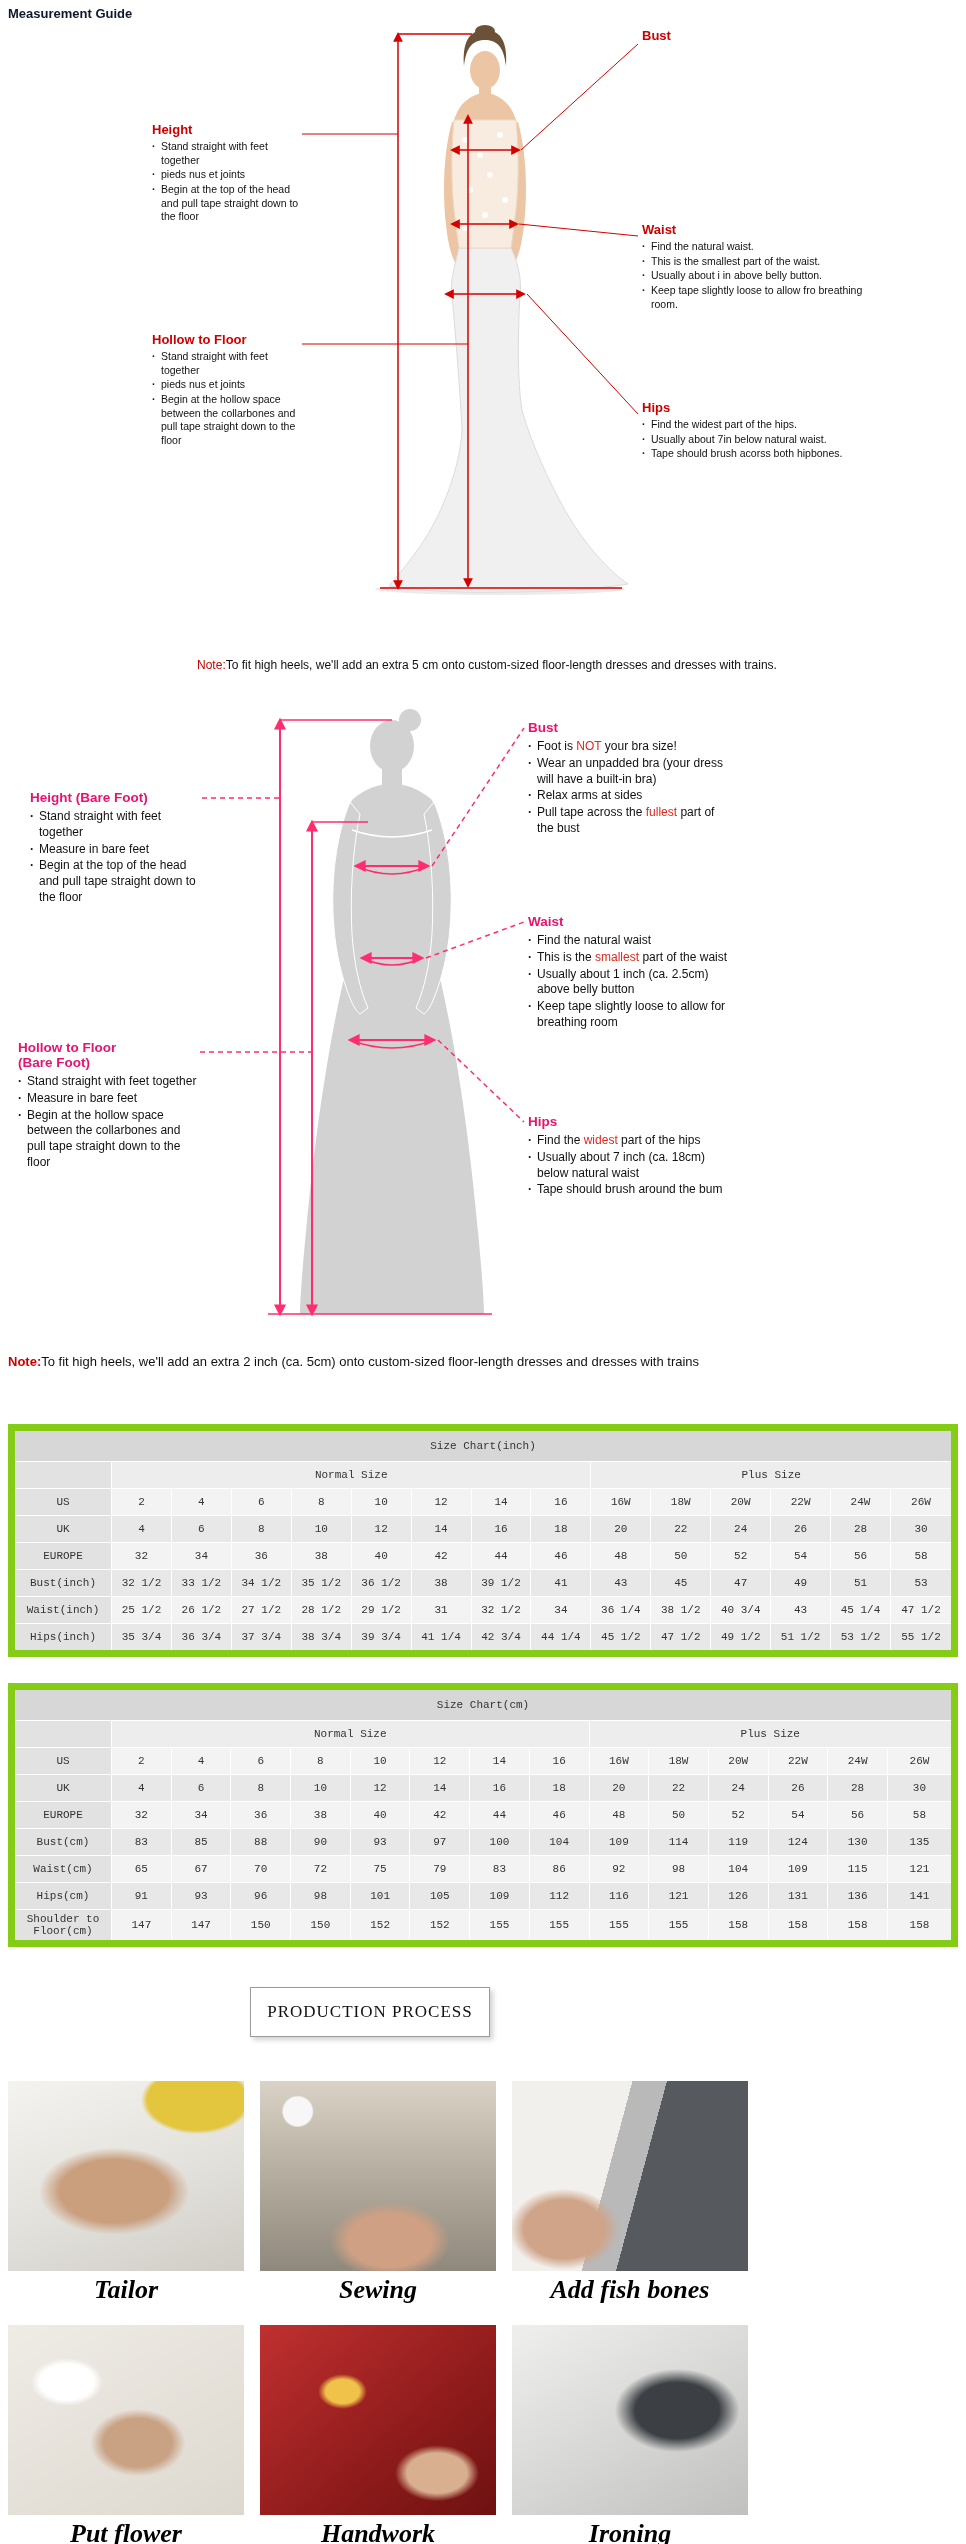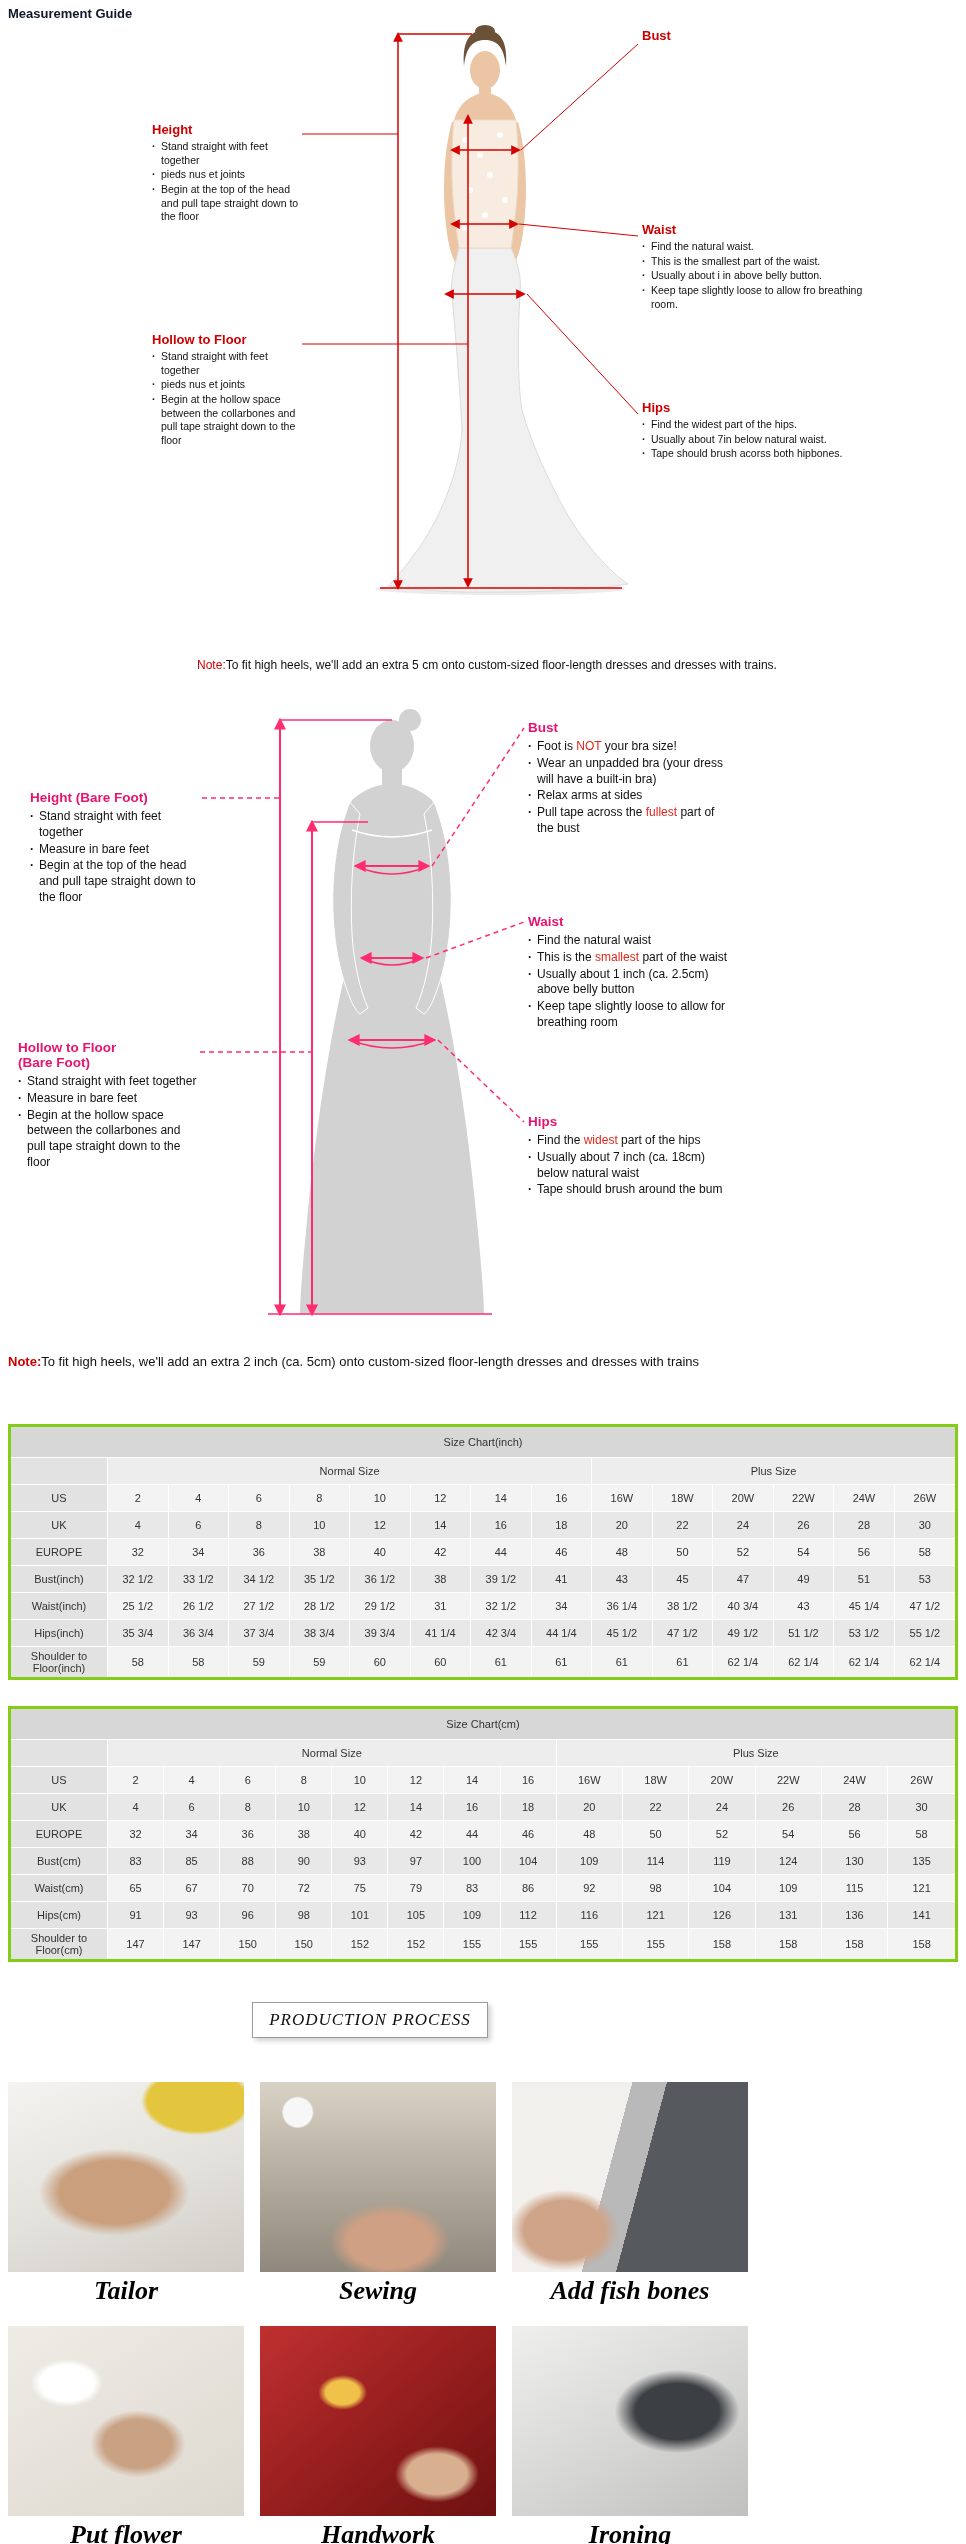--- a/index.html
+++ b/index.html
@@ -36,35 +36,35 @@
   .a2-bust{left:528px;top:18px;width:205px;}
   .a2-waist{left:528px;top:212px;width:205px;}
   .a2-hips{left:528px;top:412px;width:205px;}
   .note2{position:absolute;left:8px;top:652px;font-size:13px;color:#111;}
   .note2 .note-label{font-weight:bold;}
 
   
   .chart{margin:0 8px;}
   .chart1{margin-top:22px;}
   .chart2{margin-top:26px;}
-  table.sizechart{width:100%;border-collapse:collapse;border:3px solid #84cc16;}
+  table.sizechart{width:100%;border-collapse:collapse;border:7px solid #84cc16;font-family:Liberation Mono, monospace;}
   table.sizechart td{border:1px solid #ffffff;text-align:center;font-size:11px;color:#333;padding:3px 2px;}
   .t-title{background:#d7d7d7;height:24px;font-size:13px;}
   .t-group{background:#ededed;height:20px;font-size:12px;}
   .t-corner{background:#e2e2e2;}
   .t-label{background:#e2e2e2;width:92px;}
   tr.even .t-val{background:#f3f3f3;}
   tr.odd  .t-val{background:#e8e8e8;}
   .t-val{white-space:nowrap;height:20px;}
 
   
   .prod{width:740px;margin-top:40px;}
   .prod-title-box{width:fit-content;margin:8px auto;border:1px solid #9a9a9a;background:#fff;
-    padding:7px 16px;font-family:"Liberation Serif",serif;font-size:17px;letter-spacing:1px;
-    color:#111;box-shadow:3px 3px 5px rgba(0,0,0,.18);font-style:italic;}
+    padding:14px 16px;font-family:"Liberation Serif",serif;font-size:17px;letter-spacing:1px;
+    color:#111;box-shadow:3px 3px 5px rgba(0,0,0,.18);}
   .prod-grid{margin-top:44px;padding-left:8px;display:grid;grid-template-columns:repeat(3,236px);
     column-gap:8px;row-gap:10px;gap:16px;}
   .prod-grid figure{margin:0;}
   .ph{width:236px;height:190px;}
   figcaption{font-family:"Liberation Serif",serif;font-weight:bold;font-style:italic;
     font-size:26px;color:#000;text-align:center;margin-top:4px;height:34px;}
 
   .ph-tailor{background:
     radial-gradient(90px 55px at 80% 10%, #e3c53e 0 55%, transparent 62%),
     radial-gradient(130px 75px at 45% 58%, #c99f7e 0 42%, transparent 58%),
@@ -374,37 +374,20 @@
             <td class="t-val">41 1/4</td>
             <td class="t-val">42 3/4</td>
             <td class="t-val">44 1/4</td>
             <td class="t-val">45 1/2</td>
             <td class="t-val">47 1/2</td>
             <td class="t-val">49 1/2</td>
             <td class="t-val">51 1/2</td>
             <td class="t-val">53 1/2</td>
             <td class="t-val">55 1/2</td>
           </tr>
-          <tr class="even">
-            <td class="t-label">Shoulder to Floor(inch)</td>
-            <td class="t-val">58</td>
-            <td class="t-val">58</td>
-            <td class="t-val">59</td>
-            <td class="t-val">59</td>
-            <td class="t-val">60</td>
-            <td class="t-val">60</td>
-            <td class="t-val">61</td>
-            <td class="t-val">61</td>
-            <td class="t-val">61</td>
-            <td class="t-val">61</td>
-            <td class="t-val">62 1/4</td>
-            <td class="t-val">62 1/4</td>
-            <td class="t-val">62 1/4</td>
-            <td class="t-val">62 1/4</td>
-          </tr>
         </tbody>
       </table>
     </div>
   <div class="chart chart2">
       <table class="sizechart">
         <tbody>
           <tr>
             <td colspan="15" class="t-title">Size Chart(cm)</td>
           </tr>
           <tr>

